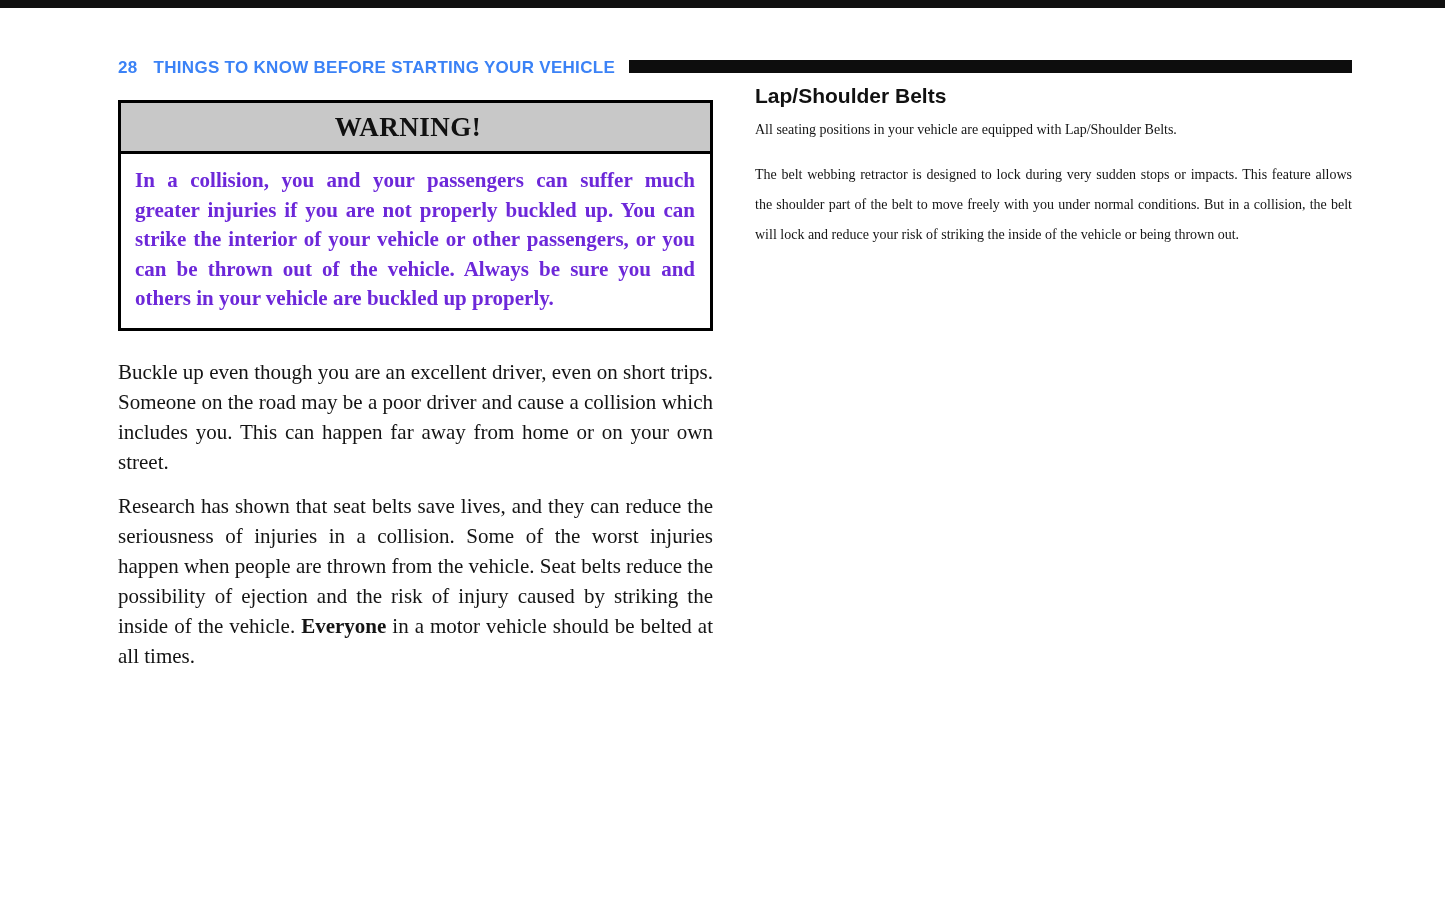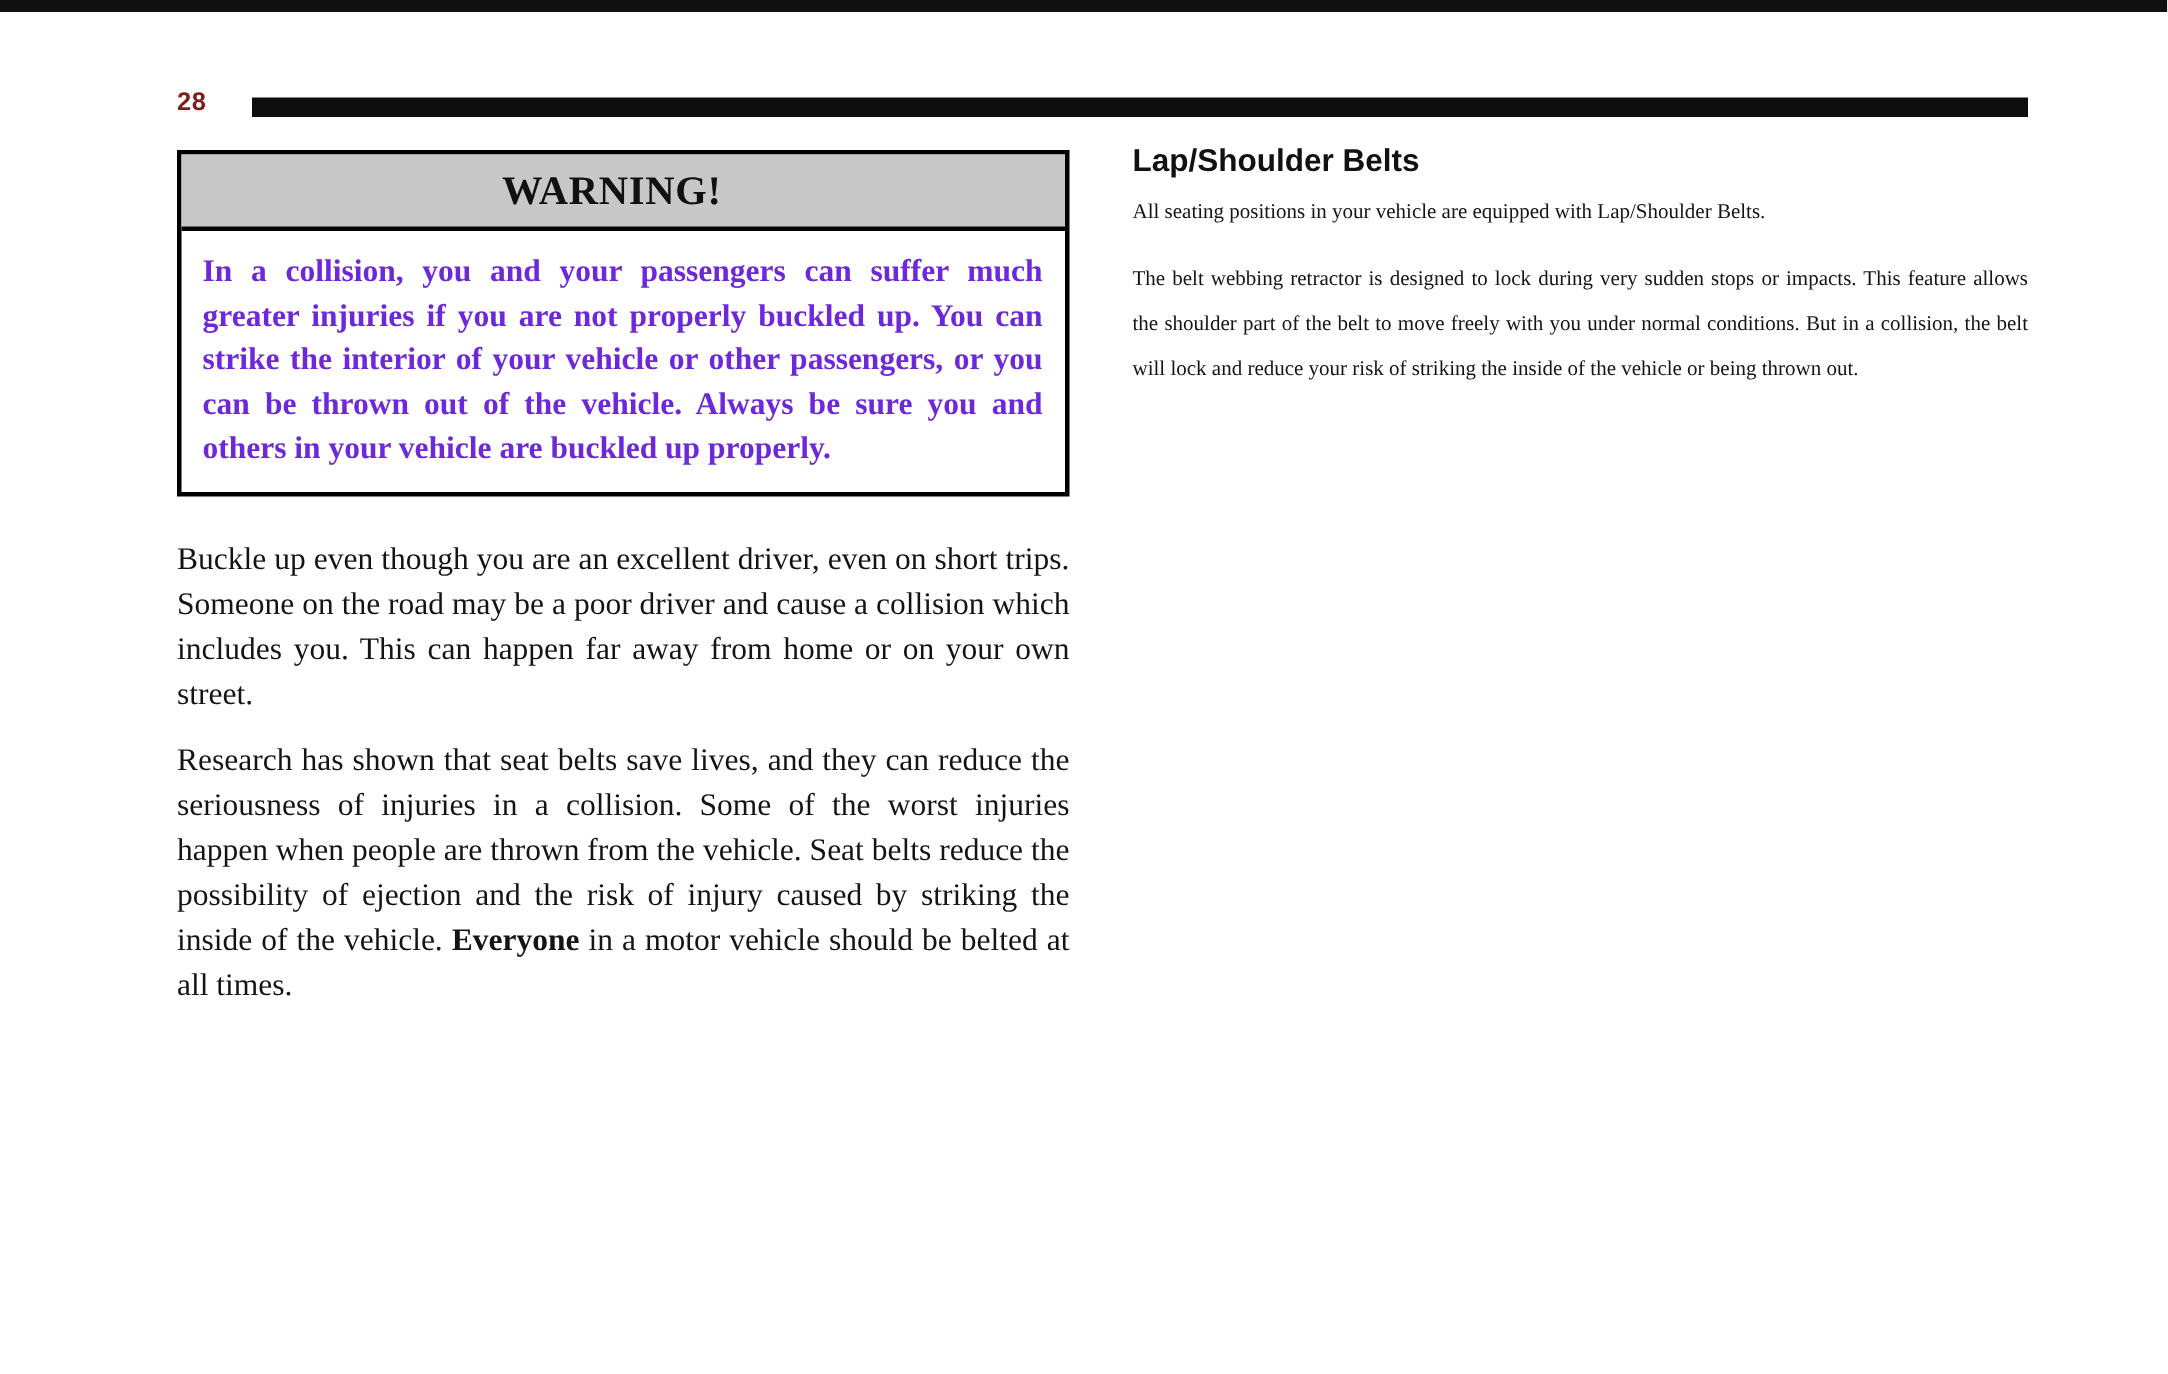--- a/index.html
+++ b/index.html
@@ -24,26 +24,26 @@
     height: 8px;
     background: #101010;
   }
   
   .header {
     position: absolute;
     left: 118px;
     top: 58px;
     width: 1234px;
     display: flex;
-    align-items: flex-end;
+    align-items: flex-start;
     font-family: "Liberation Sans", sans-serif;
     font-weight: bold;
     font-size: 17px;
     letter-spacing: 0.3px;
-    color: #7f1d1d;
+    color: #3b82f6;
   }
   .header .page-num {
     margin-right: 16px;
   }
   .header .header-bar {
     flex: 1;
     height: 13px;
     background: #0d0d0d;
     margin-left: 14px;
     margin-top: 2px;
@@ -51,21 +51,21 @@
   
   .col-left {
     position: absolute;
     left: 118px;
     top: 100px;
     width: 595px;
   }
   .col-right {
     position: absolute;
     left: 755px;
-    top: 96px;
+    top: 84px;
     width: 597px;
   }
   
   .warning-box {
     border: 3px solid #000000;
     background: #ffffff;
     margin-bottom: 26px;
   }
   .warning-head {
     background: #c8c8c8;
@@ -110,20 +110,21 @@
 </style>
 </head>
 <body>
 
 <div class="page">
 
   <div class="top-strip"></div>
 
   <div class="header">
     <span class="page-num">28</span>
+    <span class="header-title">THINGS TO KNOW BEFORE STARTING YOUR VEHICLE</span>
     <span class="header-bar"></span>
   </div>
 
   <div class="col-left">
 
     <div class="warning-box">
       <div class="warning-head">WARNING!</div>
       <div class="warning-body">In a collision, you and your passengers can suffer much greater injuries if you are not properly buckled up. You can strike the interior of your vehicle or other passengers, or you can be thrown out of the vehicle. Always be sure you and others in your vehicle are buckled up properly.</div>
     </div>
 

